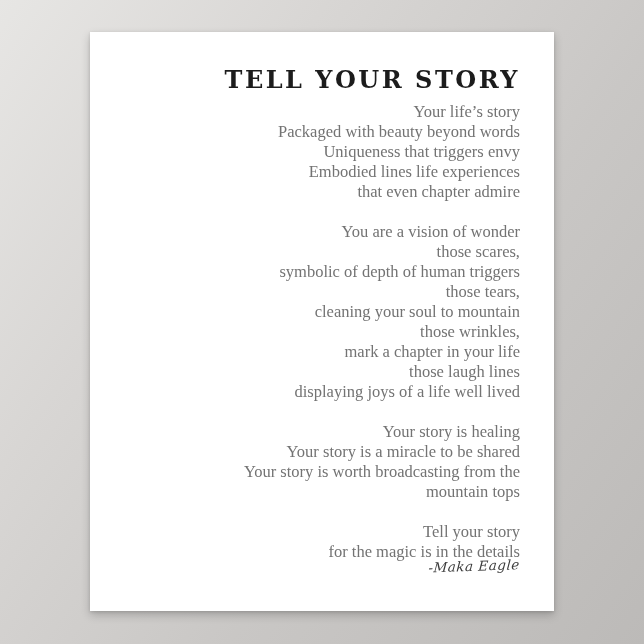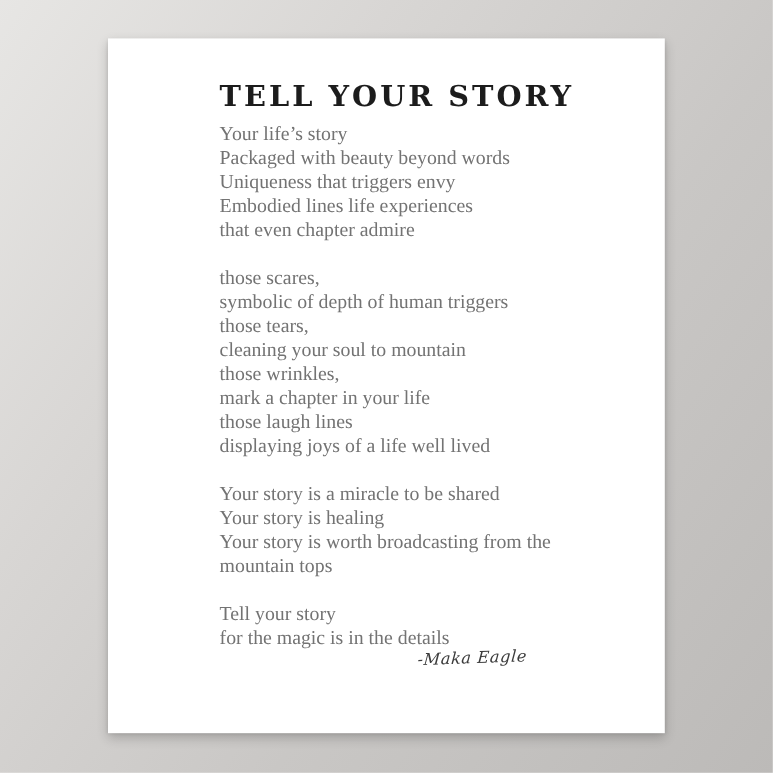--- a/index.html
+++ b/index.html
@@ -9,20 +9,21 @@
     height: 644px;
     overflow: hidden;
   }
   body {
     background: linear-gradient(125deg, #e7e6e4 0%, #d8d6d4 30%, #c9c7c5 62%, #bcbab8 100%);
   }
   .scene {
     position: relative;
     width: 644px;
     height: 644px;
+    text-align: right;
   }
   .poster {
     position: absolute;
     left: 90px;
     top: 32px;
     width: 464px;
     height: 579px;
     background: #ffffff;
     box-sizing: border-box;
     padding: 36px 34px 0 93px;
@@ -71,32 +72,33 @@
     <h1 class="title">TELL YOUR STORY</h1>
     <div class="poem">
         <div class="stanza">
           <div class="line">Your life’s story</div>
           <div class="line">Packaged with beauty beyond words</div>
           <div class="line">Uniqueness that triggers envy</div>
           <div class="line">Embodied lines life experiences</div>
           <div class="line">that even chapter admire</div>
         </div>
         <div class="stanza">
+          <div class="line">You are a vision of wonder</div>
           <div class="line">those scares,</div>
           <div class="line">symbolic of depth of human triggers</div>
           <div class="line">those tears,</div>
           <div class="line">cleaning your soul to mountain</div>
           <div class="line">those wrinkles,</div>
           <div class="line">mark a chapter in your life</div>
           <div class="line">those laugh lines</div>
           <div class="line">displaying joys of a life well lived</div>
         </div>
         <div class="stanza">
+          <div class="line">Your story is healing</div>
           <div class="line">Your story is a miracle to be shared</div>
-          <div class="line">Your story is healing</div>
           <div class="line">Your story is worth broadcasting from the</div>
           <div class="line">mountain tops</div>
         </div>
         <div class="stanza">
           <div class="line">Tell your story</div>
           <div class="line">for the magic is in the details</div>
         </div>
       </div>
     <div class="signature">-Maka Eagle</div>
   </div>

